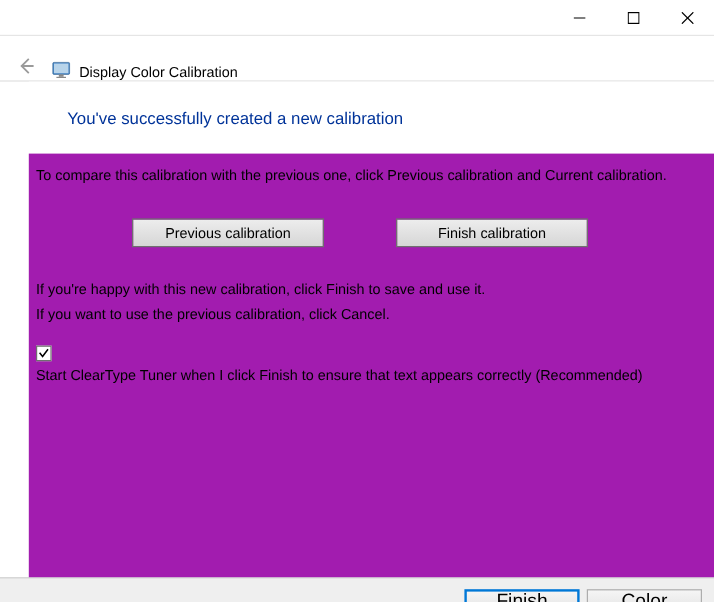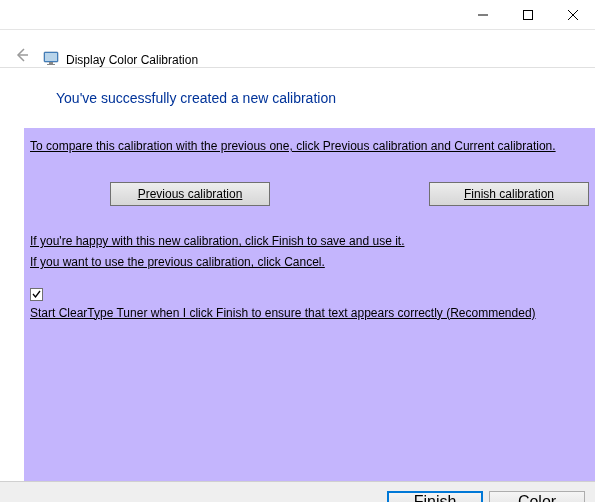--- a/index.html
+++ b/index.html
@@ -59,34 +59,33 @@
       padding-left: 24px;
     }
     .heading {
       color: #003399;
       font-size: 14px;
       font-weight: 400;
       padding: 22px 0 16px 32px;
       background: #fff;
     }
     .gray-panel {
-      background: #c4b5fd;
+      background: #a21caf;
       padding: 0 6px 12px 6px;
       color: #000;
       height: 353px;
-      text-decoration: underline;
     }
     .gray-panel p {
       line-height: 1.35;
       margin: 6px 0;
     }
     .intro-text { padding-top: 10px; }
     .compare-row {
       display: flex;
-      justify-content: space-between;
+      justify-content: flex-start;
       gap: 60px;
       padding: 22px 0 22px 80px;
     }
     .calib-btn {
       width: 160px;
       height: 24px;
       display: flex;
       align-items: center;
       justify-content: center;
       background: linear-gradient(#ededed, #d6d6d6);

